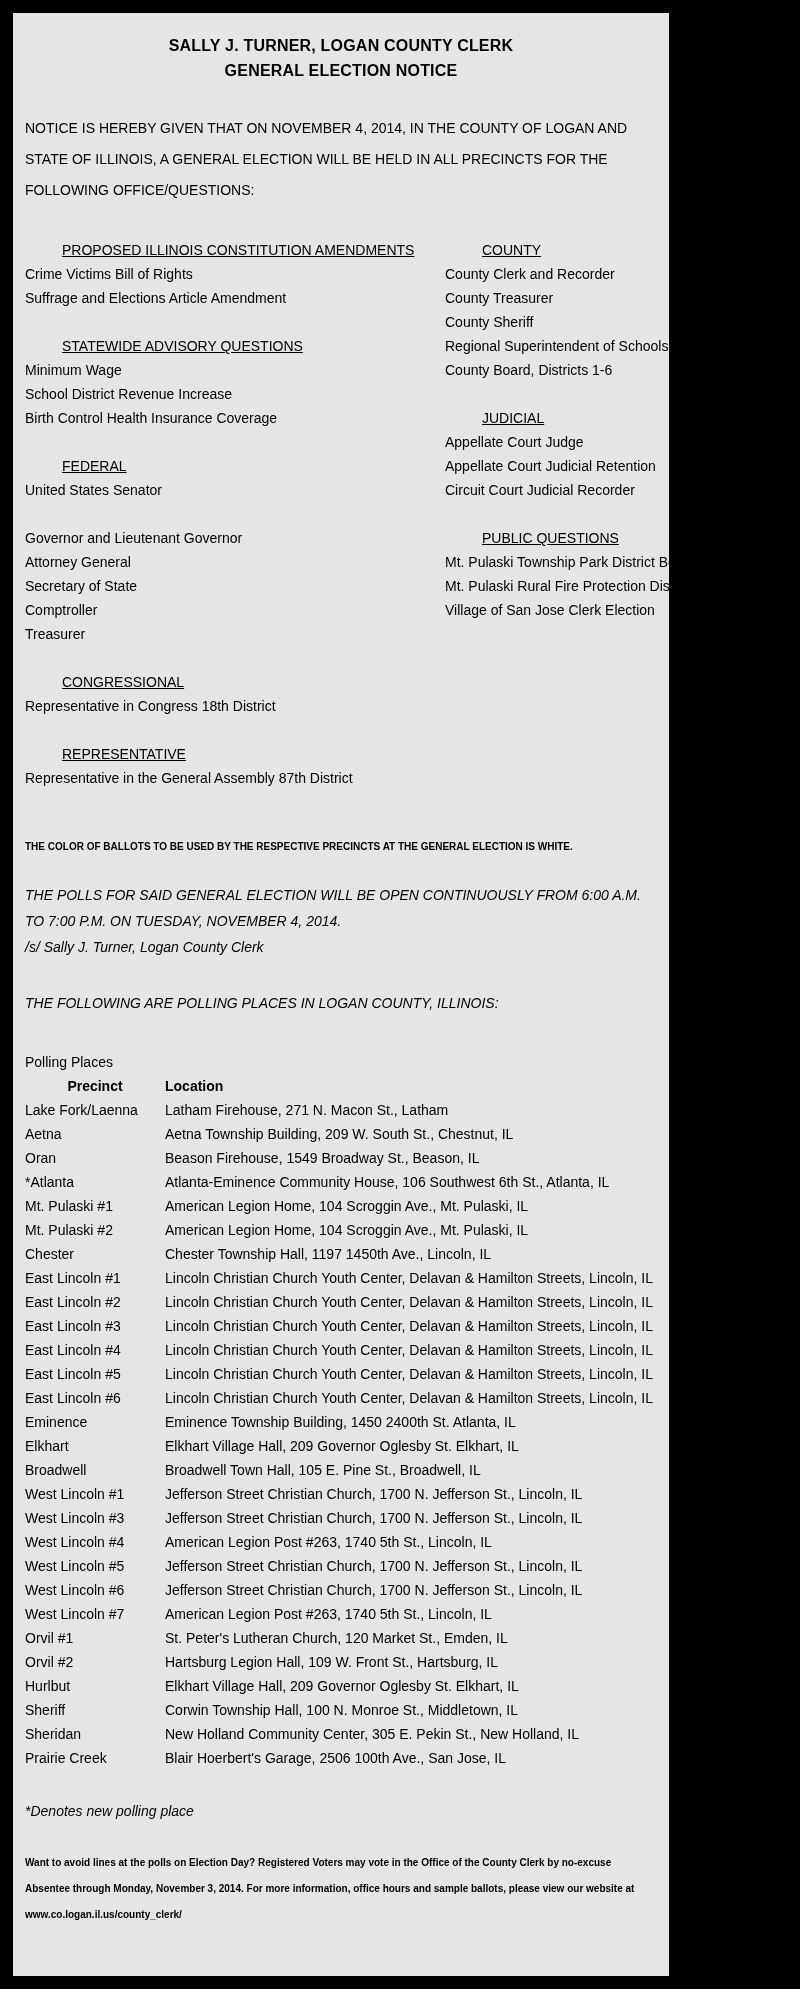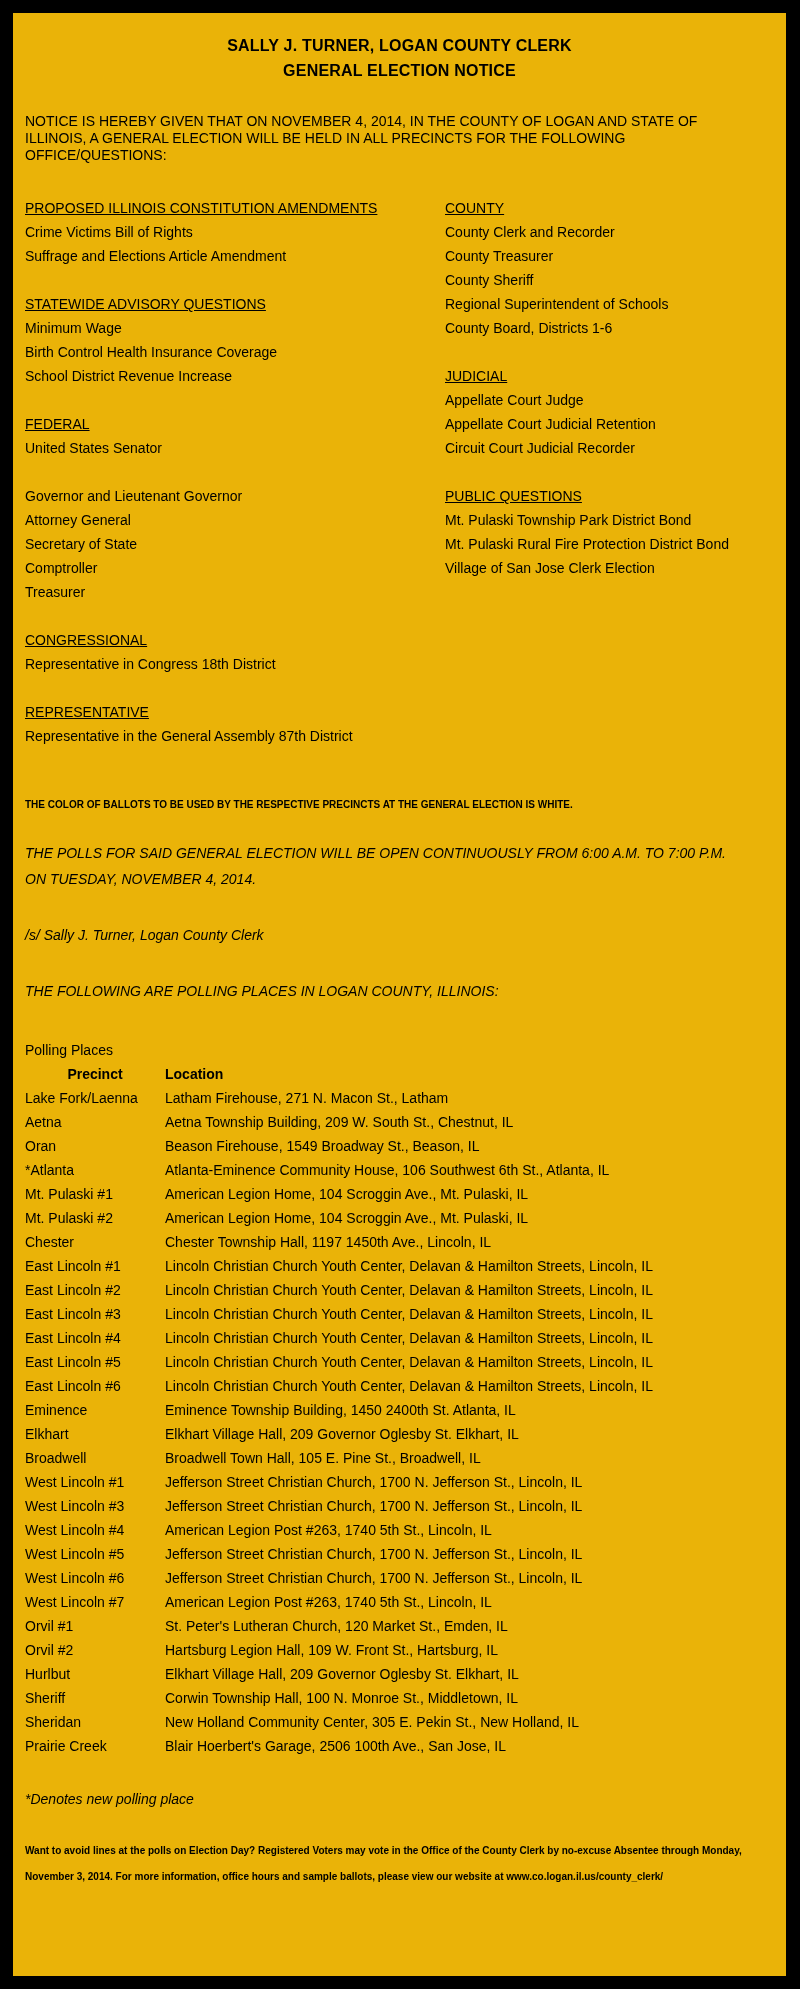--- a/index.html
+++ b/index.html
@@ -9,23 +9,23 @@
     height: 1989px;
     background: #000;
     position: relative;
     font-family: "Liberation Sans", "DejaVu Sans", sans-serif;
     color: #000;
   }
   .page {
     position: absolute;
     top: 13px;
     left: 13px;
-    width: 773px;
+    width: 656px;
     height: 1963px;
-    background: #eab308;
+    background: #e5e5e5;
     padding: 18px 12px 10px 12px;
     overflow: hidden;
   }
   .doc-title {
     text-align: center;
     font-weight: bold;
     font-size: 16px;
     line-height: 25px;
     letter-spacing: 0.2px;
     margin-top: 2px;
@@ -36,46 +36,47 @@
     line-height: 26px;
     font-style: italic;
   }
   .bold-para {
     font-weight: bold;
     font-size: 10px;
     line-height: 26px;
   }
   .intro {
     font-size: 14px;
-    line-height: 17px;
+    line-height: 31px;
     margin-top: 30px;
     max-width: 732px;
   }
   .columns {
     display: flex;
     margin-top: 32px;
   }
   .col-left { flex: 0 0 420px; width: 420px; }
   .col-right { flex: 1; }
   .section { margin-bottom: 24px; }
   .section:last-child { margin-bottom: 0; }
   .section-heading {
     font-size: 14px;
     line-height: 24px;
     text-decoration: underline;
     white-space: nowrap;
+    margin-left: 37px;
   }
   .section-item {
     font-size: 14px;
     line-height: 24px;
     white-space: nowrap;
   }
   .ballot-color { margin-top: 44px; max-width: 740px; }
   .polls { margin-top: 22px; max-width: 720px; }
-  .signature { margin-top: 30px; }
+  .signature { }
   .polling-intro { margin-top: 30px; }
   .polling-label {
     margin-top: 34px;
     font-size: 14px;
     line-height: 24px;
   }
   .polling-table {
     border-collapse: collapse;
     width: 100%;
   }
@@ -115,22 +116,22 @@
   <div class="columns">
     <div class="col col-left" id="left-column">
         <div class="section">
           <div class="section-heading">PROPOSED ILLINOIS CONSTITUTION AMENDMENTS</div>
           <div class="section-item">Crime Victims Bill of Rights</div>
           <div class="section-item">Suffrage and Elections Article Amendment</div>
         </div>
         <div class="section">
           <div class="section-heading">STATEWIDE ADVISORY QUESTIONS</div>
           <div class="section-item">Minimum Wage</div>
+          <div class="section-item">School District Revenue Increase</div>
           <div class="section-item">Birth Control Health Insurance Coverage</div>
-          <div class="section-item">School District Revenue Increase</div>
         </div>
         <div class="section">
           <div class="section-heading">FEDERAL</div>
           <div class="section-item">United States Senator</div>
         </div>
         <div class="section">
           <div class="section-item">Governor and Lieutenant Governor</div>
           <div class="section-item">Attorney General</div>
           <div class="section-item">Secretary of State</div>
           <div class="section-item">Comptroller</div>

